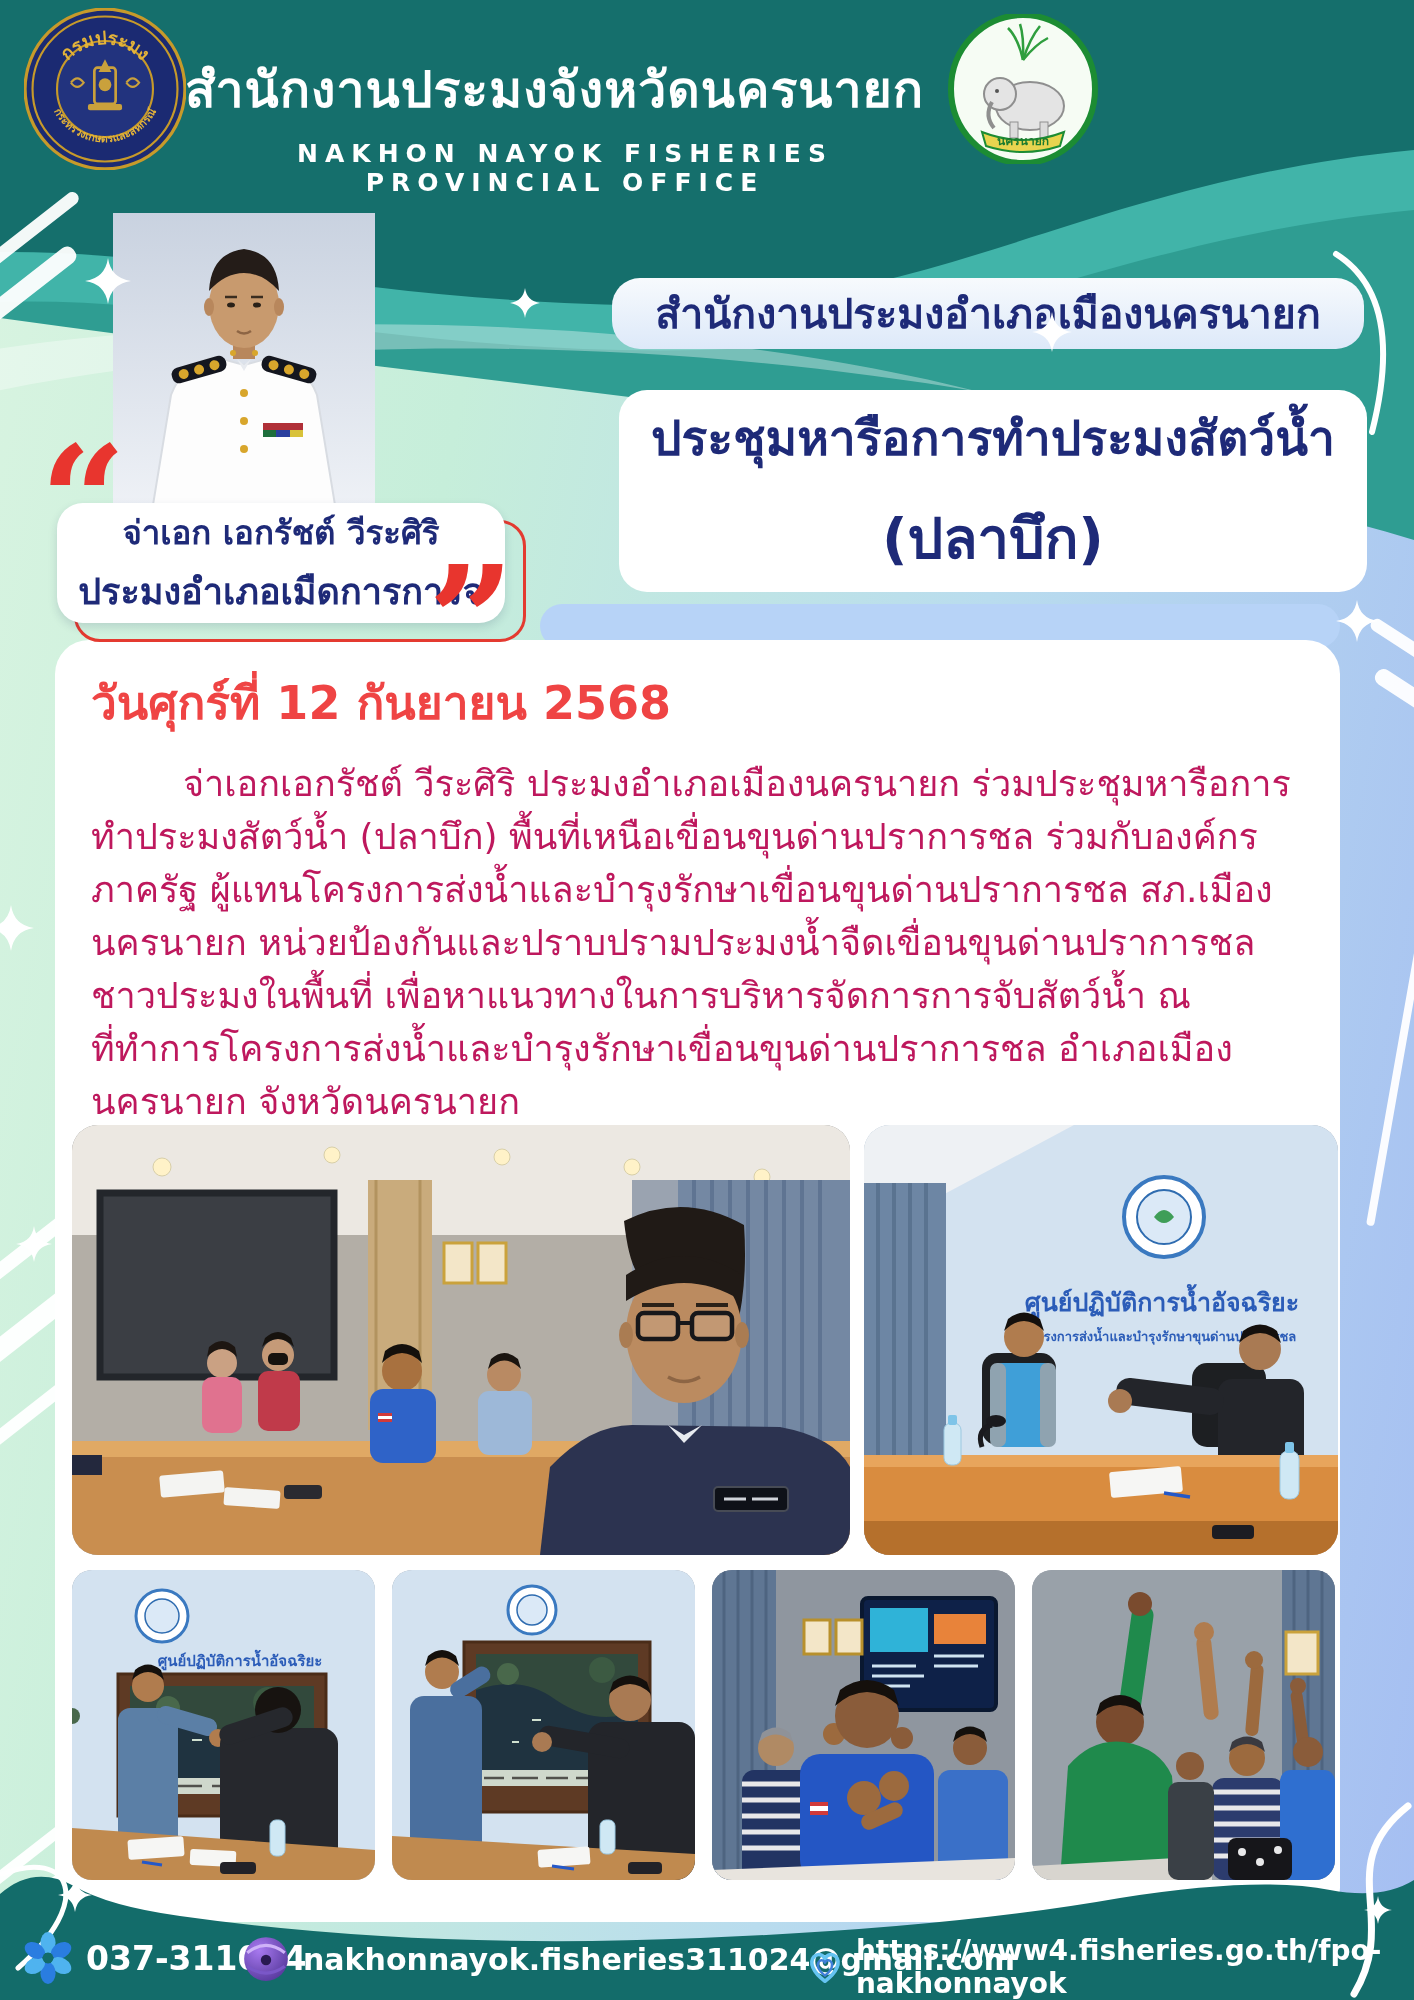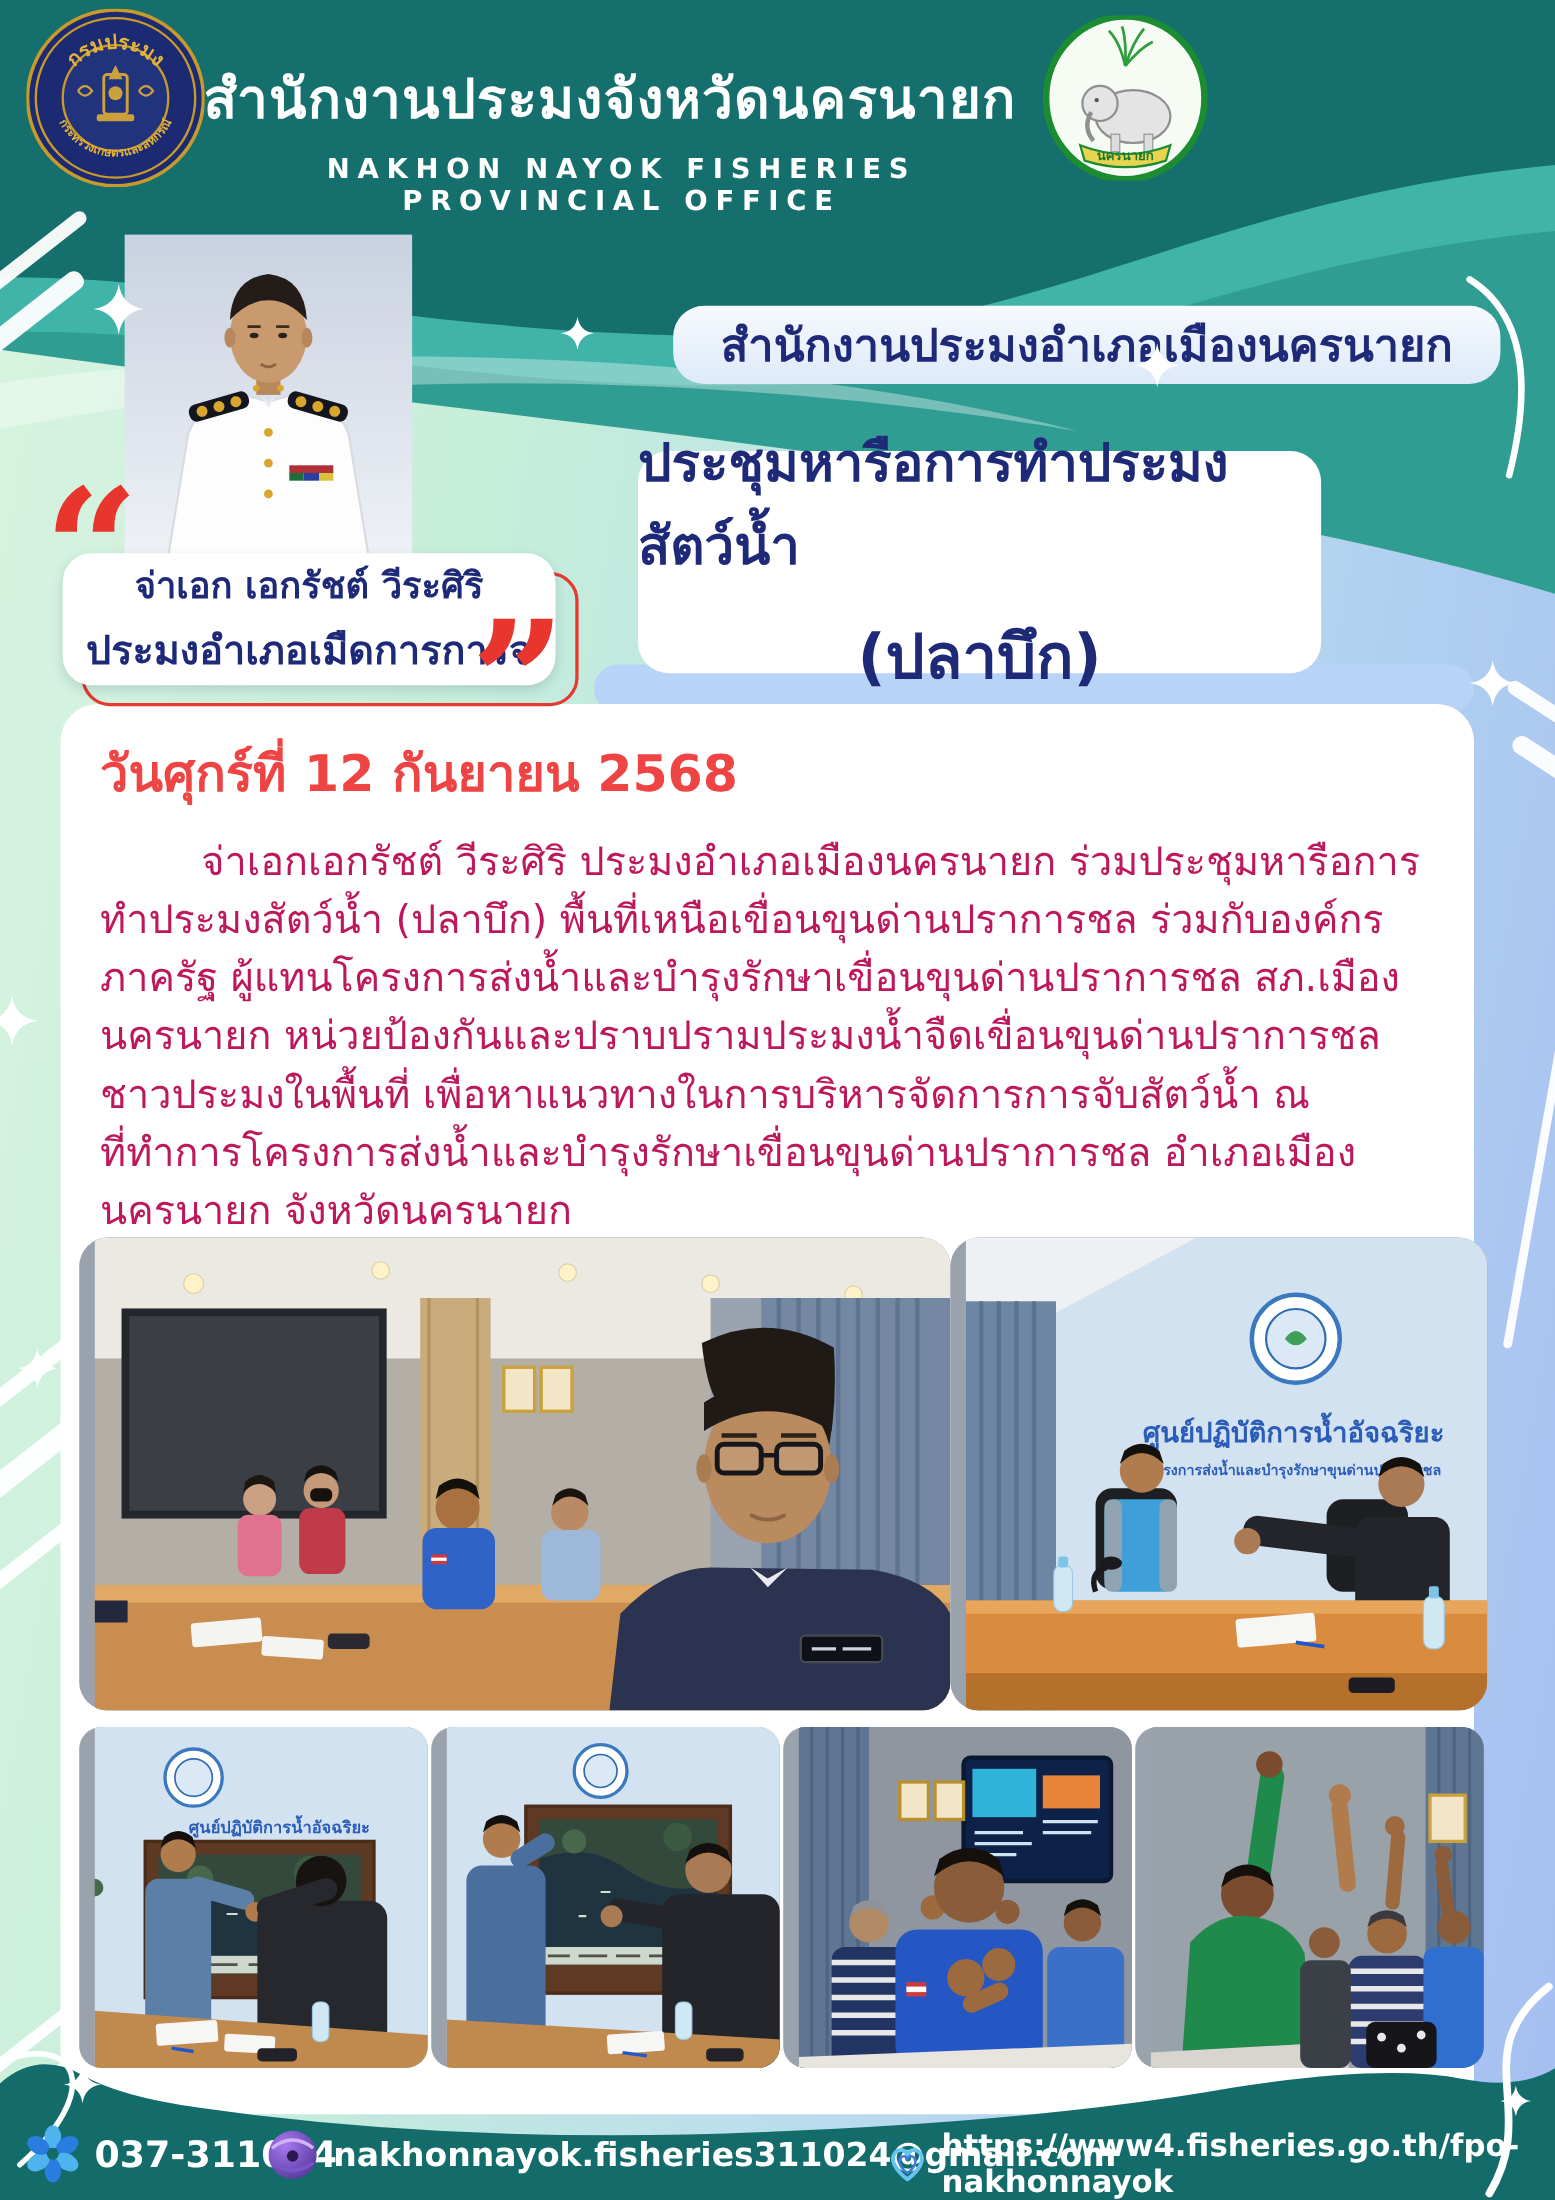--- a/index.html
+++ b/index.html
@@ -25,21 +25,21 @@
   #headline-box{background:#ffffff;border-radius:28px;display:flex;flex-direction:column;
                 align-items:center;justify-content:center;z-index:3;}
   #headline-box .h1{font-size:48px;font-weight:800;}
   #headline-box .h2{font-size:56px;font-weight:800;margin-top:18px;}
   
   #panel{background:#ffffff;border-radius:34px;z-index:3;padding:26px 30px 0 36px;box-sizing:border-box;}
   #date-heading{font-size:46px;font-weight:800;color:#ef4444;}
   #article-body{margin-top:18px;font-size:36px;line-height:53px;color:#be185d;font-weight:500;
                 text-indent:92px;width:1230px;}
   
-  .ph{position:absolute;overflow:hidden;z-index:4;background:#9aa3ad;padding-left:14px;}
+  .ph{position:absolute;overflow:hidden;z-index:4;background:#9aa3ad;}
   .ph svg{display:block;width:100%;height:100%;}
   .f-item{position:absolute;display:flex;align-items:center;gap:12px;color:#fff;z-index:7;}
   .f-item .txt{font-weight:700;}
   .stripe{position:absolute;background:#ffffff;border-radius:8px;z-index:2;opacity:.95;}
   .spark{position:absolute;z-index:6;}
   .deco{position:absolute;z-index:2;}
 </style>
 </head>
 <body>
 
@@ -191,21 +191,21 @@
 
   <div id="quote-outline" class="abs" style="left:74px;top:520px;width:446px;height:116px;"></div>
   <div id="quote-card" class="abs navy" style="left:57px;top:503px;width:448px;height:120px;">
     <div class="l1">จ่าเอก เอกรัชต์ วีระศิริ</div>
     <div class="l2">ประมงอำเภอเมืดการการจ</div>
   </div>
   <div class="abs redquote" style="left:40px;top:470px;">“</div>
   <div class="abs redquote" style="left:428px;top:590px;">”</div>
 
   <div id="office-banner" class="abs navy" style="left:612px;top:278px;width:752px;height:71px;">สำนักงานประมงอำเภอเมืองนครนายก</div>
-  <div id="headline-box" class="abs navy" style="left:580px;top:390px;width:621px;height:202px;margin-top:20px;">
+  <div id="headline-box" class="abs navy" style="left:619px;top:390px;width:748px;height:202px;">
     <div class="h1">ประชุมหารือการทำประมงสัตว์น้ำ</div>
     <div class="h2">(ปลาบึก)</div>
   </div>
   <div class="abs" style="left:540px;top:604px;width:800px;height:44px;border-radius:22px;background:#b7d3f7;z-index:2;"></div>
 
   <div id="panel" class="abs" style="left:55px;top:640px;width:1285px;height:1282px;">
     <div id="date-heading">วันศุกร์ที่ 12 กันยายน 2568</div>
     <div id="article-body">จ่าเอกเอกรัชต์ วีระศิริ ประมงอำเภอเมืองนครนายก ร่วมประชุมหารือการทำประมงสัตว์น้ำ (ปลาบึก) พื้นที่เหนือเขื่อนขุนด่านปราการชล ร่วมกับองค์กรภาครัฐ ผู้แทนโครงการส่งน้ำและบำรุงรักษาเขื่อนขุนด่านปราการชล สภ.เมืองนครนายก หน่วยป้องกันและปราบปรามประมงน้ำจืดเขื่อนขุนด่านปราการชล ชาวประมงในพื้นที่ เพื่อหาแนวทางในการบริหารจัดการการจับสัตว์น้ำ ณ ที่ทำการโครงการส่งน้ำและบำรุงรักษาเขื่อนขุนด่านปราการชล อำเภอเมืองนครนายก จังหวัดนครนายก</div>
   </div>
 

